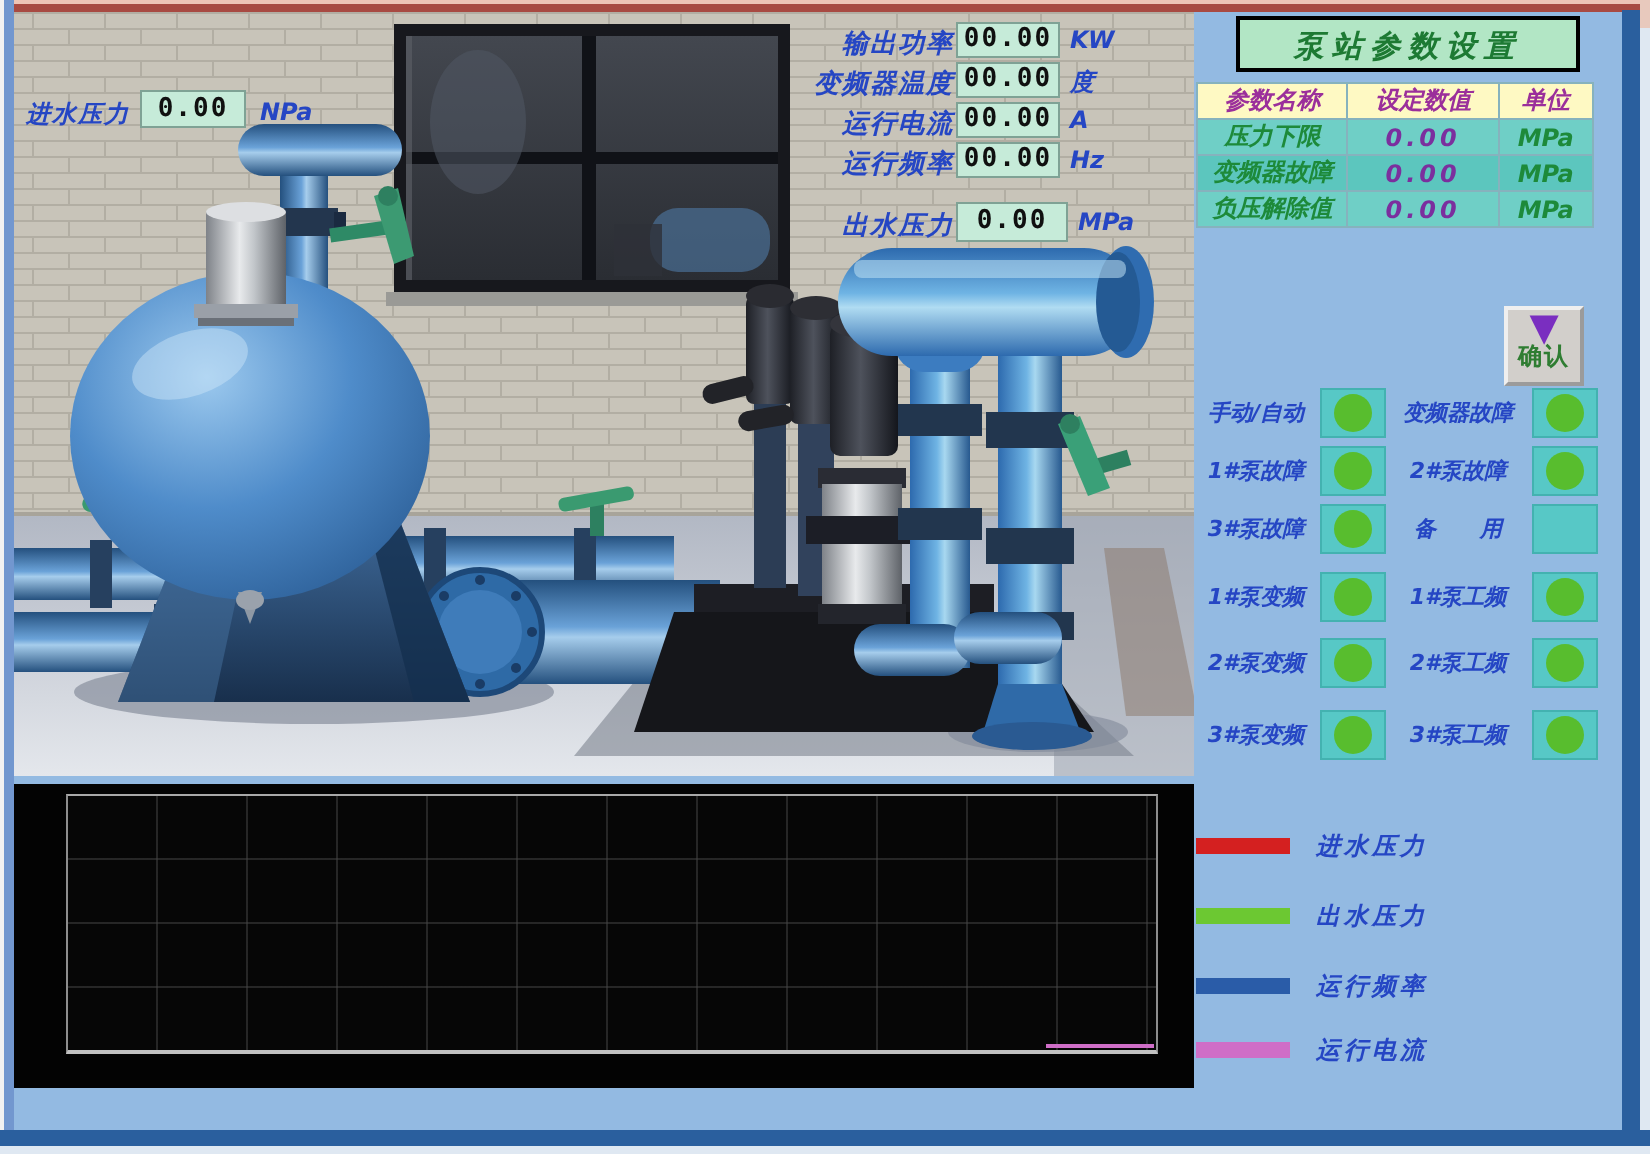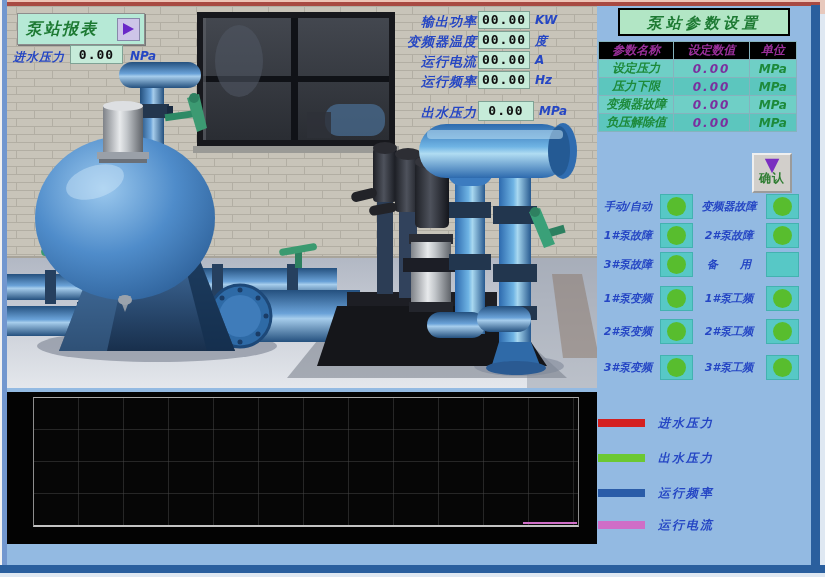--- a/index.html
+++ b/index.html
@@ -56,21 +56,21 @@
   .trace-current { position:absolute; right:1px; bottom:1px; width:54px; height:2px; background:#cf6ec7; }
 
   
   .panel { position:absolute; left:597px; top:6px; width:215px; height:560px; z-index:5; }
   .panel-title { position:absolute; left:21px; top:2px; width:172px; height:28px; background:#b2e6c5;
     border:2px solid #000000; color:#1d7a33; font-weight:bold; font-size:15px; letter-spacing:4px;
     text-align:center; line-height:26px; font-style:italic; }
   table.set { position:absolute; left:1px; top:35px; width:199px; border-collapse:collapse; }
   table.set th, table.set td { border:1px solid #86b2bd; font-size:12px; font-weight:bold;
     text-align:center; height:17px; padding:0; font-style:italic; }
-  table.set th { background:#000000; color:#9b2f9b; }
+  table.set th { background:#fef9c3; color:#9b2f9b; }
   table.set td { background:#5cc6be; }
   table.set tr:nth-child(odd) td { background:#6fcfc6; }
   td.c-name { color:#1d8a3a; width:75px; }
   td.c-val  { color:#7b2f9e; width:75px; letter-spacing:2px; cursor:pointer; }
   td.c-unit { color:#1d8a3a; width:47px; }
   .confirm-btn { position:absolute; left:155px; top:147px; width:40px; height:40px; background:#d2cfcb;
     border:2px outset #efefef; display:flex; flex-direction:column; align-items:center; cursor:pointer; }
   .confirm-tri { color:#7a2ec0; font-size:19px; line-height:17px; margin-top:1px; }
   .confirm-lbl { color:#2f7d32; font-weight:bold; font-size:12px; margin-top:-3px; letter-spacing:1px; }
 
@@ -272,26 +272,20 @@
         <rect x="420" y="124" width="136" height="9" rx="4" fill="#bfe2f4" opacity="0.55"></rect>
       </g>
 
       <g>
         <rect x="534" y="222" width="24" height="8" fill="#2d8060" transform="rotate(-16 546 226)"></rect>
         <polygon points="522,206 533,202 548,238 537,242" fill="#3aa078"></polygon>
         <circle cx="528" cy="206" r="5" fill="#2e8060"></circle>
       </g>
     </svg>
 
-    <div class="ovl report-btn">
-      <span class="lbl">泵站报表</span>
-      <span class="play-box">
-          <span class="play-tri"></span>
-        </span>
-    </div>
 
     <div class="ovl cn-blue inlet-lbl">进水压力</div>
     <div class="ovl valbox inlet-box">0.00</div>
     <div class="ovl cn-blue inlet-unit">NPa</div>
 
     <div id="measurements">
         <div class="ovl cn-blue m-lbl" style="top: 7px;">输出功率</div>
         <div class="ovl valbox m-box" style="top: 5px;">00.00</div>
         <div class="ovl cn-blue m-unit" style="top: 7px;">KW</div>
         <div class="ovl cn-blue m-lbl" style="top: 27px;">变频器温度</div>
@@ -321,25 +315,20 @@
 
     <table class="set">
       <thead>
           <tr id="set-head">
             <th>参数名称</th>
             <th>设定数值</th>
             <th>单位</th>
           </tr>
         </thead>
       <tbody id="set-body">
-          <tr>
-            <td class="c-name">设定压力</td>
-            <td class="c-val">0.00</td>
-            <td class="c-unit">MPa</td>
-          </tr>
           <tr>
             <td class="c-name">压力下限</td>
             <td class="c-val">0.00</td>
             <td class="c-unit">MPa</td>
           </tr>
           <tr>
             <td class="c-name">变频器故障</td>
             <td class="c-val">0.00</td>
             <td class="c-unit">MPa</td>
           </tr>

